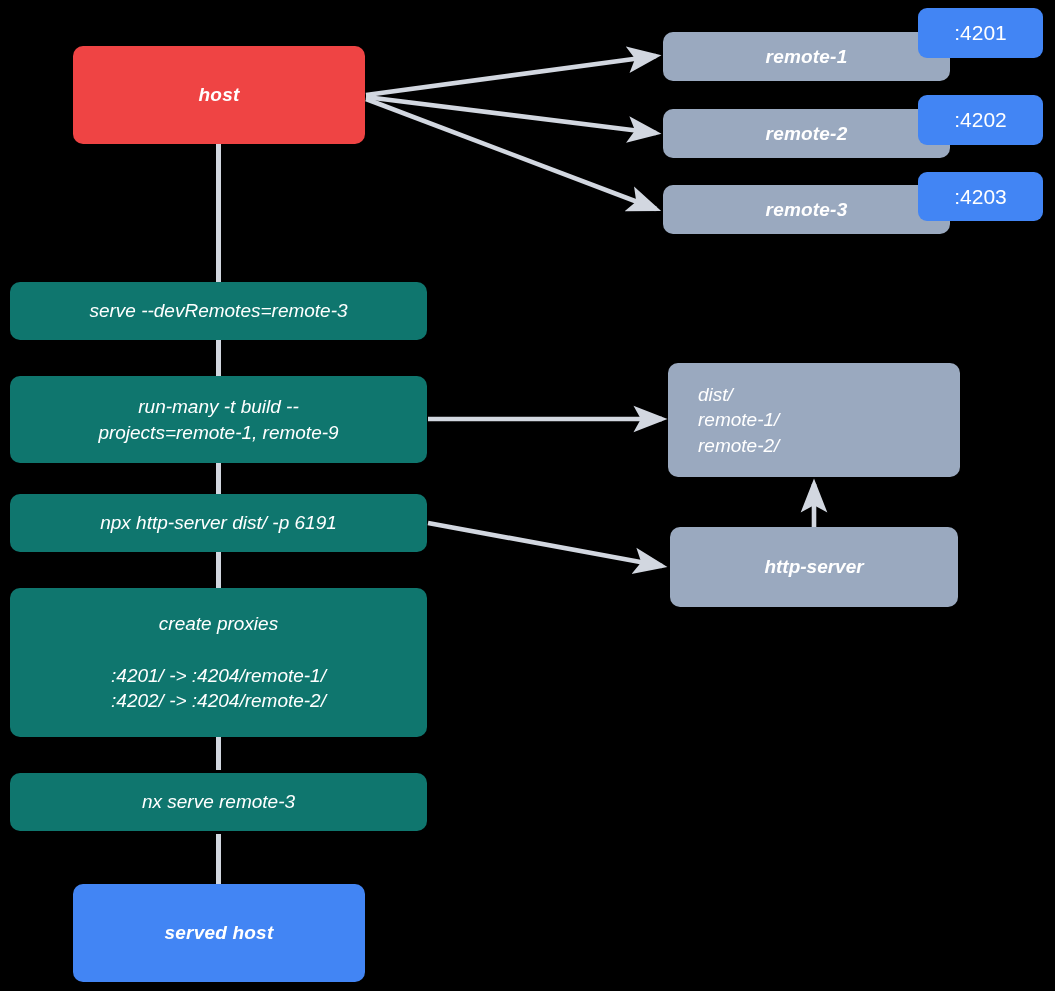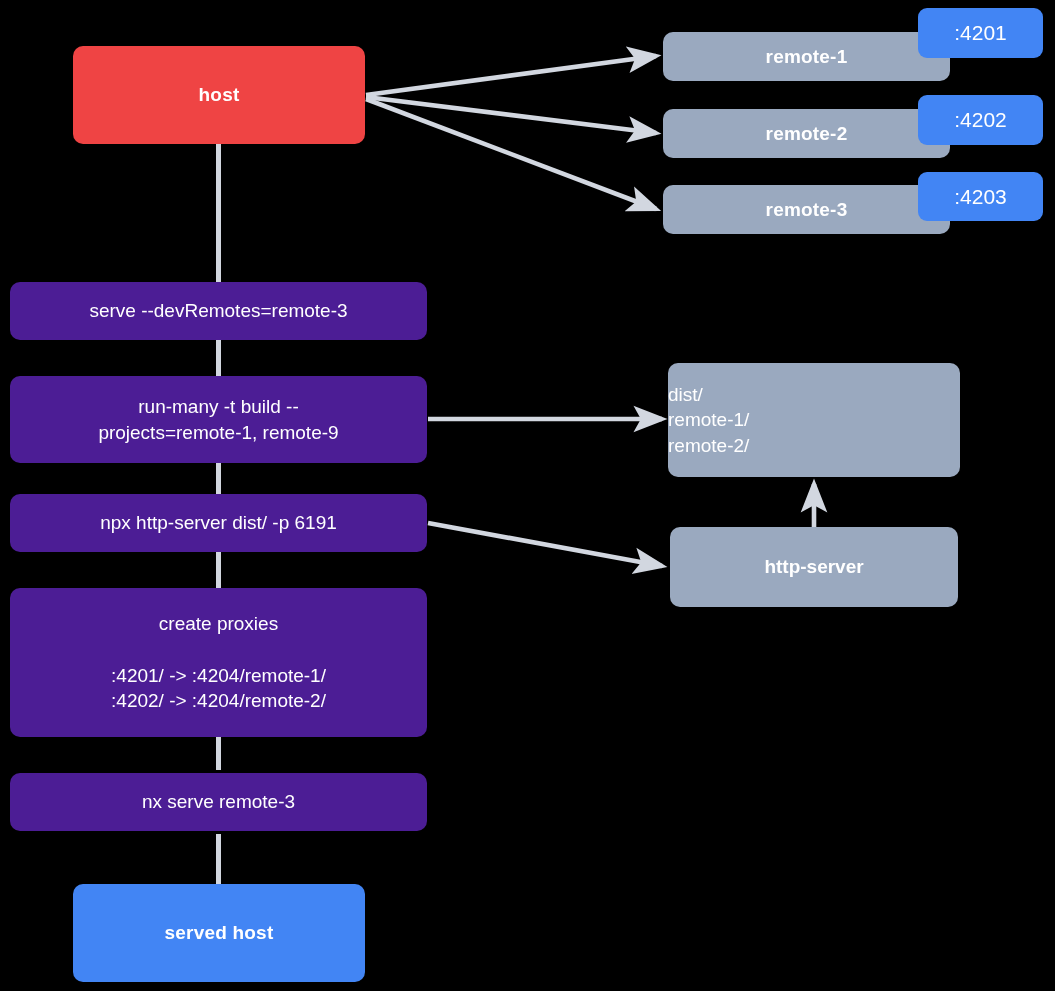--- a/index.html
+++ b/index.html
@@ -20,20 +20,21 @@
     box-sizing: border-box;
     border-radius: 10px;
     display: flex;
     align-items: center;
     justify-content: center;
     text-align: center;
     color: #ffffff;
     line-height: 1.35;
     white-space: pre-line;
     z-index: 3;
+    font-style: italic;
   }
   .node.host {
     background: #ef4444;
     font-weight: bold;
     font-size: 19px;
     letter-spacing: 0.2px;
   }
   .node.servedhost {
     background: #4285f4;
     font-weight: bold;
@@ -50,23 +51,24 @@
     background: #9aa9bf;
     font-weight: bold;
     font-size: 19px;
   }
   .node.gray-left {
     background: #9aa9bf;
     font-weight: normal;
     font-size: 19px;
     justify-content: flex-start;
     text-align: left;
+    padding-left: 30px;
   }
   .node.cmd {
-    background: #4c1d95;
+    background: #0f766e;
     font-weight: normal;
     font-size: 19px;
   }
   .badge {
     position: absolute;
     box-sizing: border-box;
     border-radius: 9px;
     background: #4285f4;
     color: #ffffff;
     font-size: 21px;

